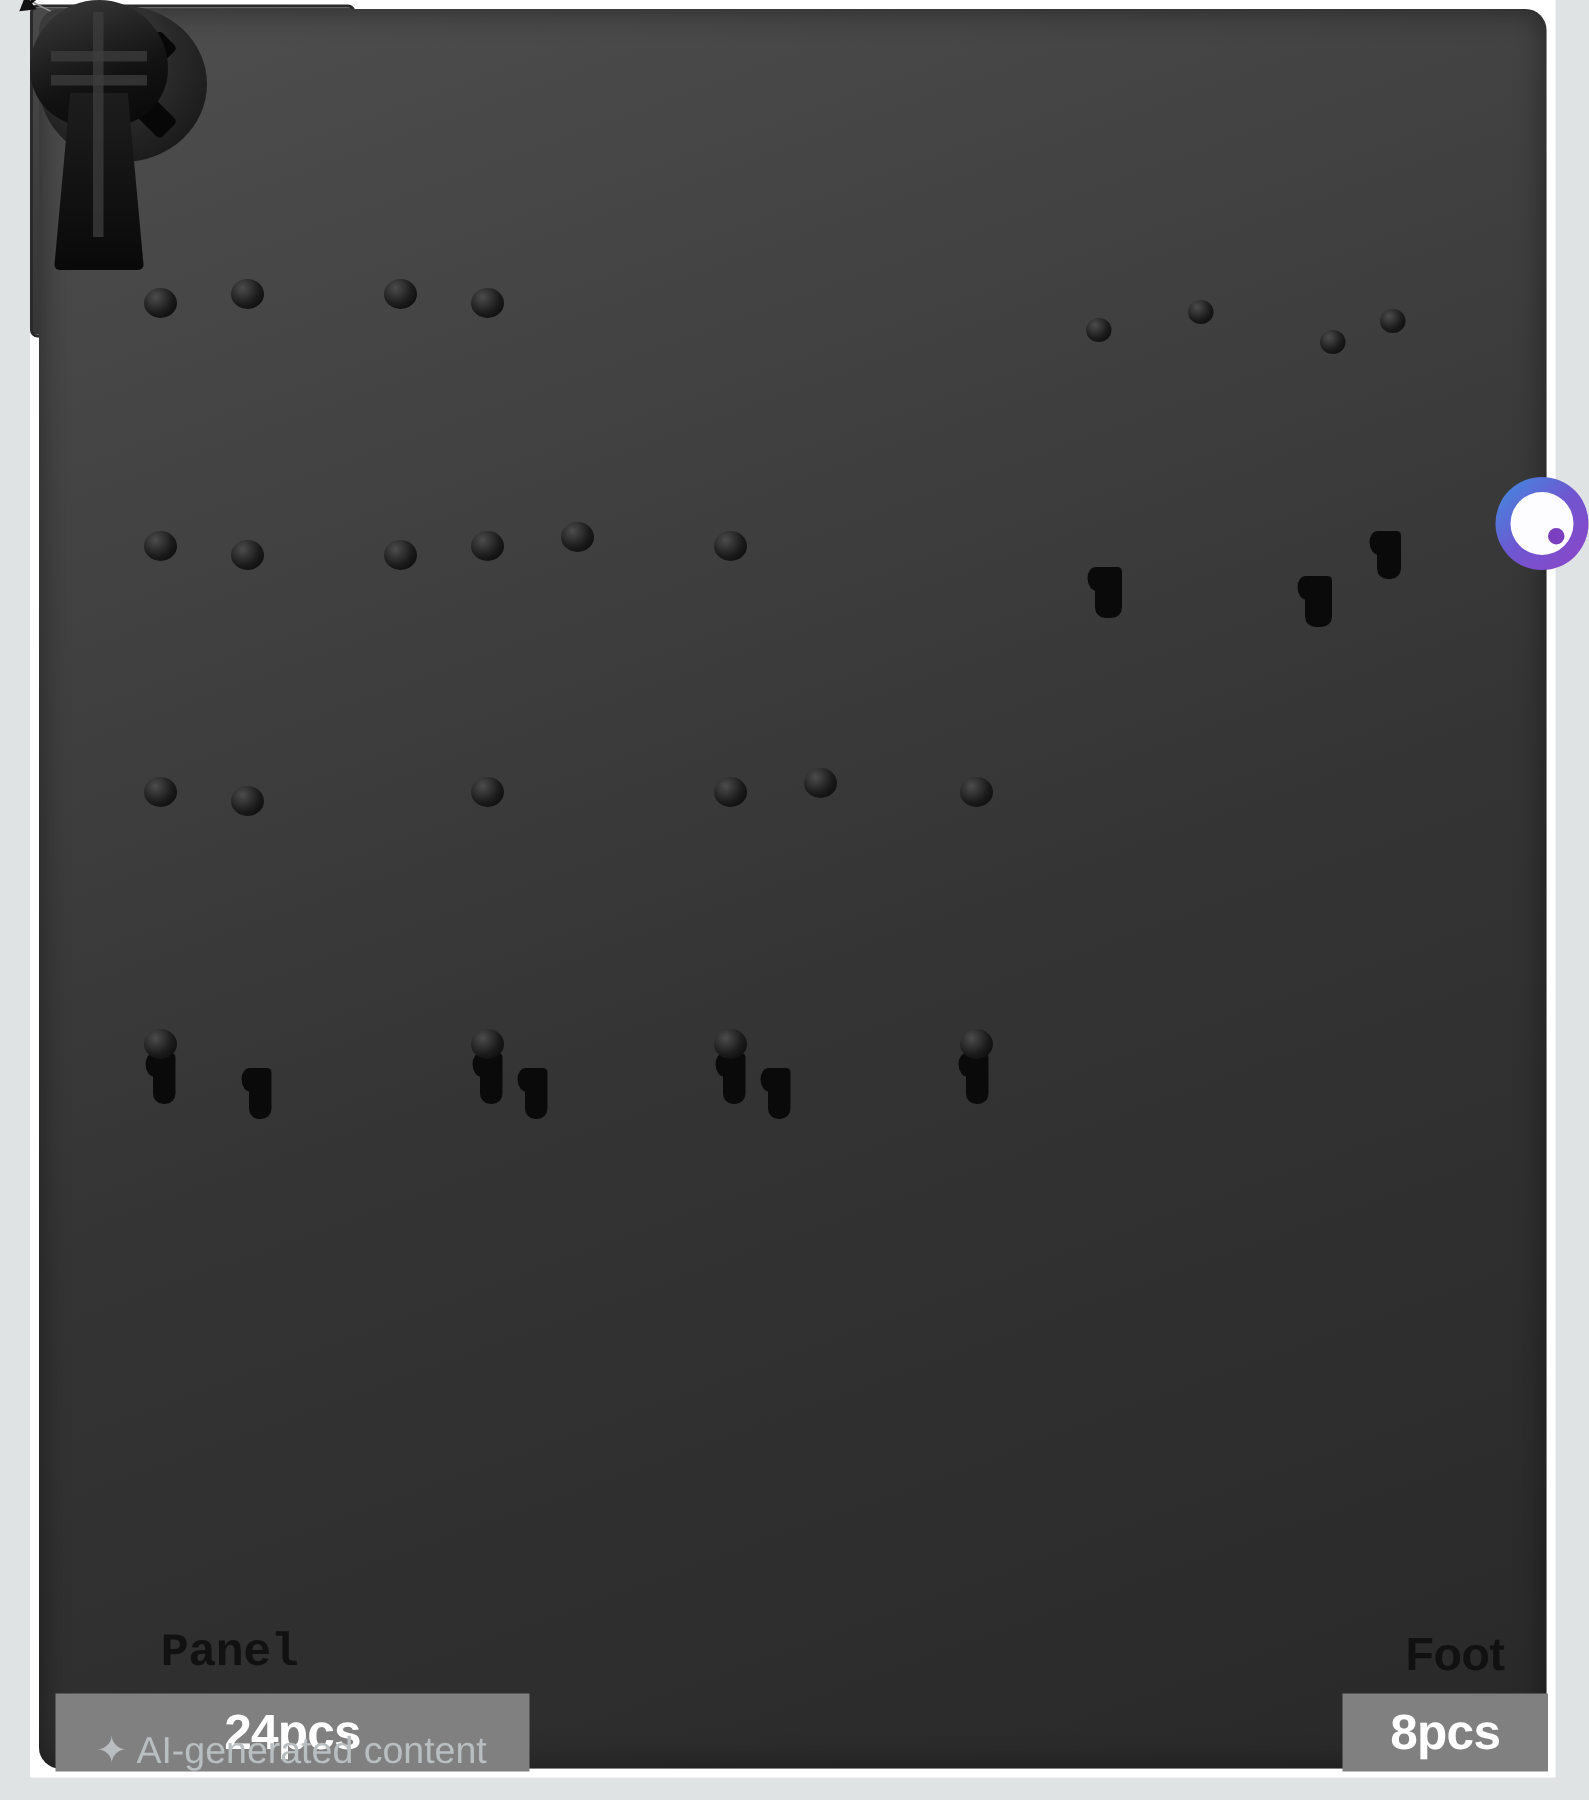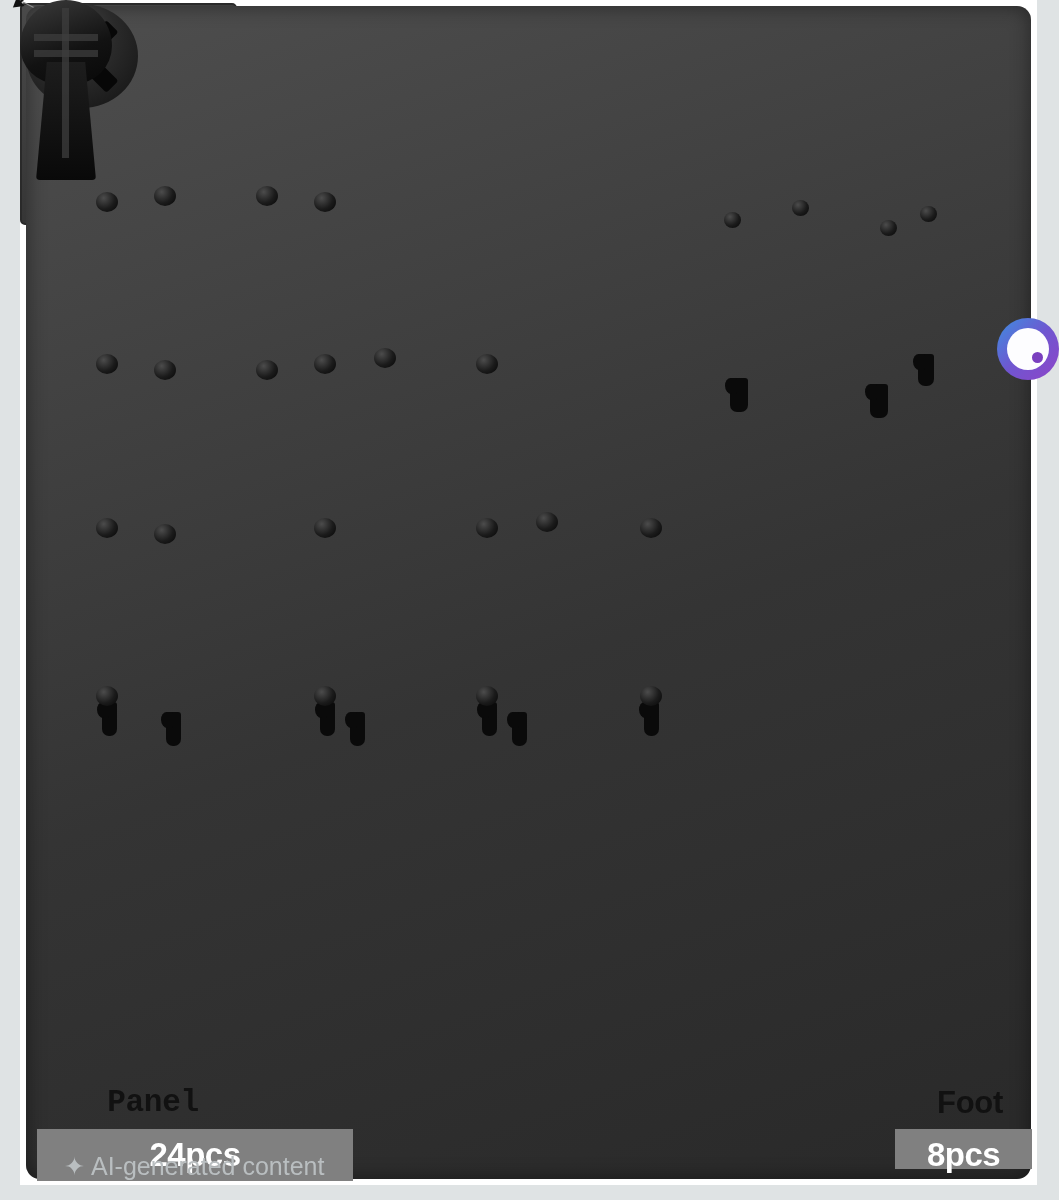--- a/index.html
+++ b/index.html
@@ -639,21 +639,21 @@
     </div>
 
     <div id="part-foot-art">
       <div class="foot-head"></div>
       <div class="foot-stem"></div>
       <div class="foot-rib" style="left:14px; top:34px; width:64px; height:7px;"></div>
       <div class="foot-rib" style="left:14px; top:50px; width:64px; height:7px;"></div>
       <div class="foot-rib" style="left:42px; top:8px;  width:7px;  height:150px;"></div>
     </div>
     <div class="part-label" style="left:855px; top:1085px; width:190px;">Foot</div>
-    <div class="part-badge" style="left:875px; top:1129px; width:137px; height:40px;">8pcs</div>
+    <div class="part-badge" style="left:875px; top:1129px; width:137px; height:52px;">8pcs</div>
 
     <div id="watermark">
       <span class="spark">✦</span><span>AI-generated content</span>
     </div>
 
   </div>
 
   <div id="ai-badge">
     <div class="core">
       <div class="dot"></div>

